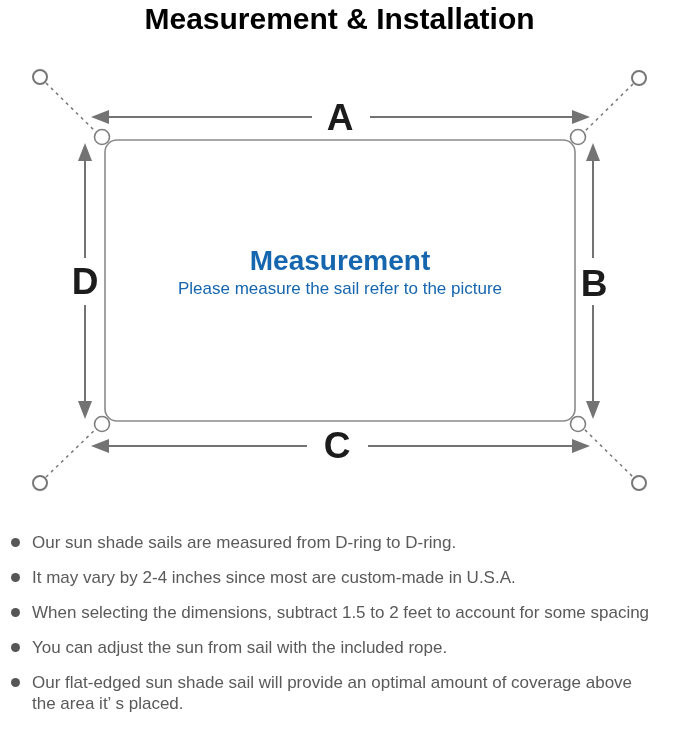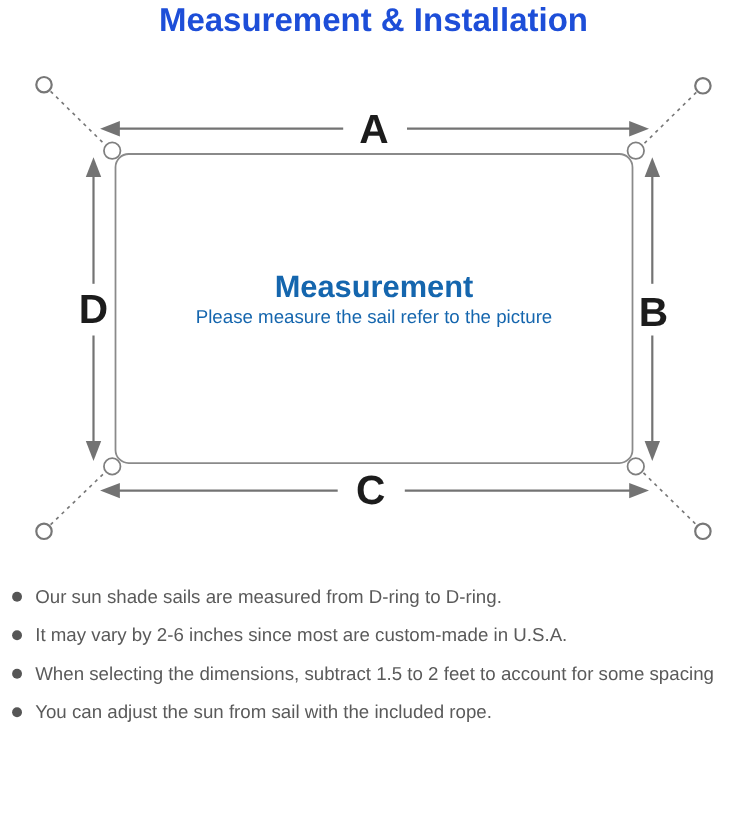--- a/index.html
+++ b/index.html
@@ -8,21 +8,21 @@
     width:679px;height:739px;
     background:#ffffff;
     font-family:"Liberation Sans", sans-serif;
     overflow:hidden;
   }
   .page-title{
     position:absolute;top:0;left:0;width:679px;
     margin:0;padding-top:2px;
     text-align:center;
     font-size:30px;font-weight:bold;
-    color:#1d4ed8;
+    color:#000000;
     letter-spacing:0px;
   }
   .diagram-svg{position:absolute;top:0;left:0;}
   .dim-letter{font-size:37px;font-weight:bold;fill:#1c1c1c;font-family:"Liberation Sans",sans-serif;}
   .center-title{font-size:28px;font-weight:bold;fill:#1566ae;font-family:"Liberation Sans",sans-serif;}
   .center-sub{font-size:17px;fill:#1566ae;font-family:"Liberation Sans",sans-serif;}
   .notes{
     position:absolute;left:8px;top:532px;width:662px;
     margin:0;padding:0;list-style:none;
   }
@@ -104,30 +104,37 @@
   <ul class="notes">
     <li>
       <span class="dot"></span>
       <span class="note-text">
         <span>Our sun shade sails are measured from D-ring to D-ring.</span>
       </span>
     </li>
     <li>
       <span class="dot"></span>
       <span class="note-text">
-        <span>It may vary by 2-6 inches since most are custom-made in U.S.A.</span>
+        <span>It may vary by 2-4 inches since most are custom-made in U.S.A.</span>
       </span>
     </li>
     <li>
       <span class="dot"></span>
       <span class="note-text">
         <span>When selecting the dimensions, subtract 1.5 to 2 feet to account for some spacing</span>
       </span>
     </li>
     <li>
       <span class="dot"></span>
       <span class="note-text">
         <span>You can adjust the sun from sail with the included rope.</span>
       </span>
     </li>
+    <li>
+      <span class="dot"></span>
+      <span class="note-text">
+        <span>Our flat-edged sun shade sail will provide an optimal amount of coverage above</span>
+        <span>the area it’ s placed.</span>
+      </span>
+    </li>
   </ul>
 
 </div>
 
 </body></html>

